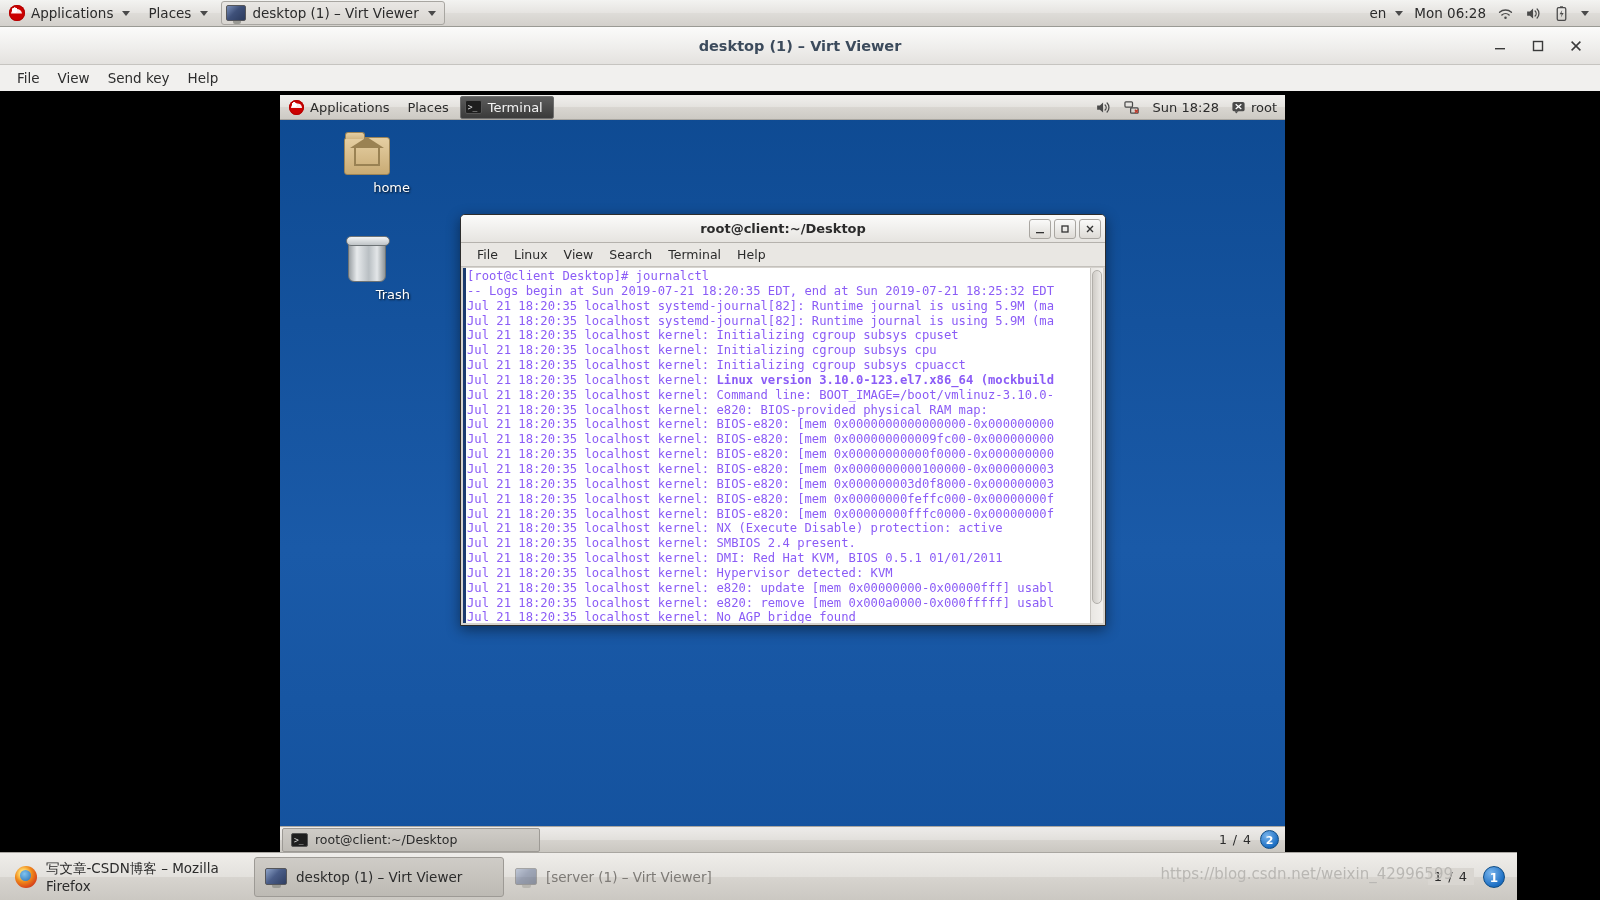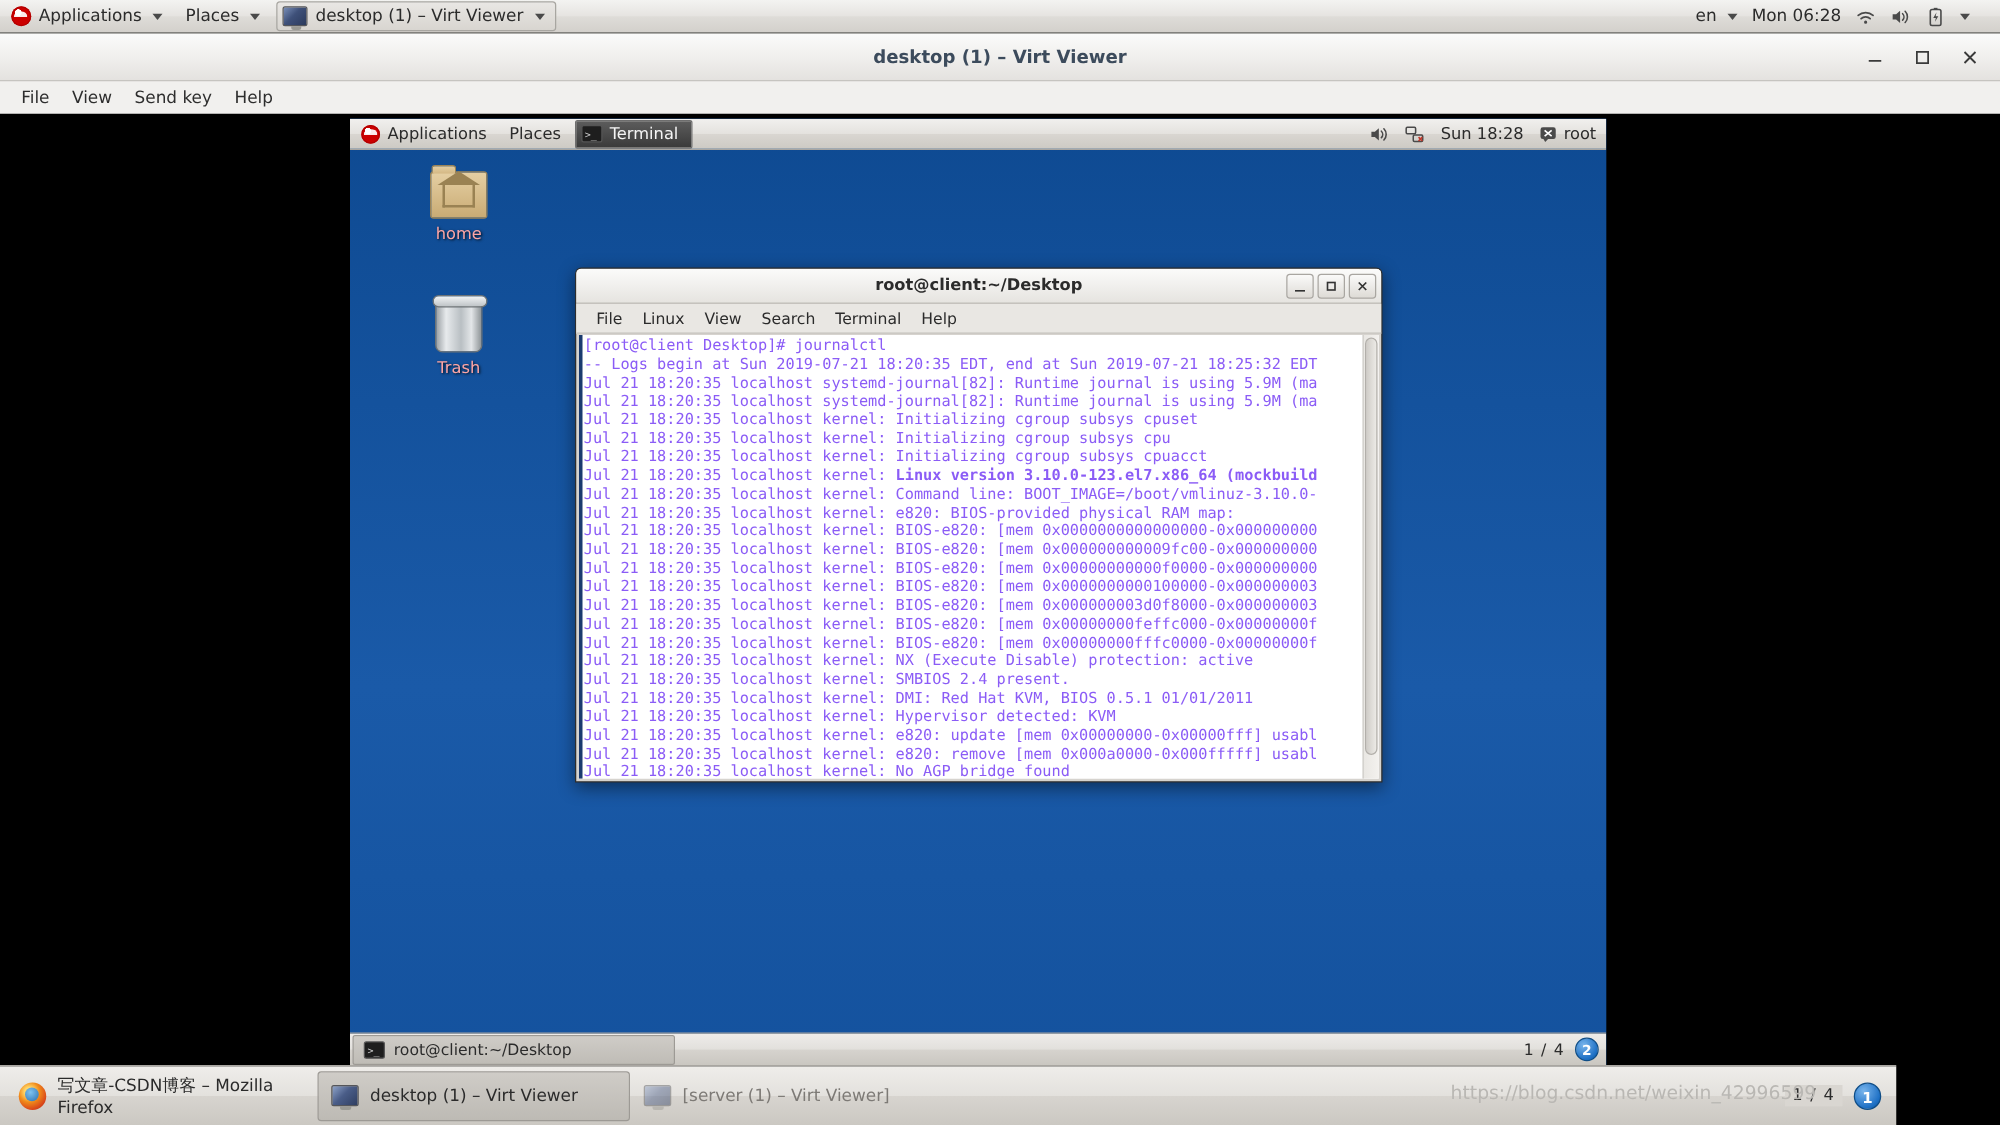--- a/index.html
+++ b/index.html
@@ -13,21 +13,21 @@
 
   
   .host-top-panel{
     position:absolute; left:0; top:0; width:1600px; height:27px;
     background:linear-gradient(to bottom,#f3f3f1 0%,#e6e4e1 48%,#dedcd8 52%,#d3d0cb 100%);
     border-bottom:1px solid #9a9a94;
     display:flex; align-items:center;
     font-size:13.5px; color:#2b2b2b;
   }
   .htp-left{ display:flex; align-items:center; height:100%; }
-  .htp-right{ margin-left:auto; display:flex; align-items:center; height:100%; padding-right:24px; gap:11px;}
+  .htp-right{ margin-left:auto; display:flex; align-items:center; height:100%; padding-right:11px; gap:11px;}
   .panel-item{ display:flex; align-items:center; gap:6px; padding:0 9px; height:100%; }
   .panel-item.hasmenu::after{
     content:""; width:0;height:0;border-left:4px solid transparent;border-right:4px solid transparent;
     border-top:5px solid #4a4a4a; margin-left:3px; display:inline-block;
   }
   .redhat-logo{
     width:16px;height:16px;border-radius:50%;
     background:radial-gradient(circle at 35% 32%, #ffffff 0 17%, #cc0000 19% 100%);
     position:relative; box-shadow:inset 0 0 0 1px #b30000;
   }
@@ -101,21 +101,21 @@
     background:linear-gradient(to bottom,#5c5c5c,#3a3a3a);
     color:#f4f4f4; border:1px solid #6e6e6e; border-radius:2px; margin-left:2px;
   }
   .term-ico{
     width:17px;height:14px; background:#1e1e1e;border:1px solid #555; border-radius:2px;
     color:#d8d8d8; font-size:8px; line-height:13px; padding-left:2px; font-family:"DejaVu Sans Mono",monospace;
     flex:none;
   }
   .g-top-right{ margin-left:auto; display:flex;align-items:center;gap:12px; padding-right:8px;}
 
-  .desk-icon{ position:absolute; width:86px; text-align:center; color:#fca5a5; font-size:13px; text-shadow:1px 1px 2px rgba(0,0,0,.85);}
+  .desk-icon{ position:absolute; width:86px; text-align:right; color:#ffffff; font-size:13px; text-shadow:1px 1px 2px rgba(0,0,0,.85);}
   .folder-ico{
     width:46px;height:38px; margin:0 auto 5px; position:relative;
     background:linear-gradient(to bottom,#e5cfa3,#c9ab74);
     border:1px solid #9c8456; border-radius:3px;
   }
   .folder-ico::before{
     content:""; position:absolute; left:0; top:-6px; width:20px;height:7px;
     background:#dcc characters; 
   }
   .folder-tab{

